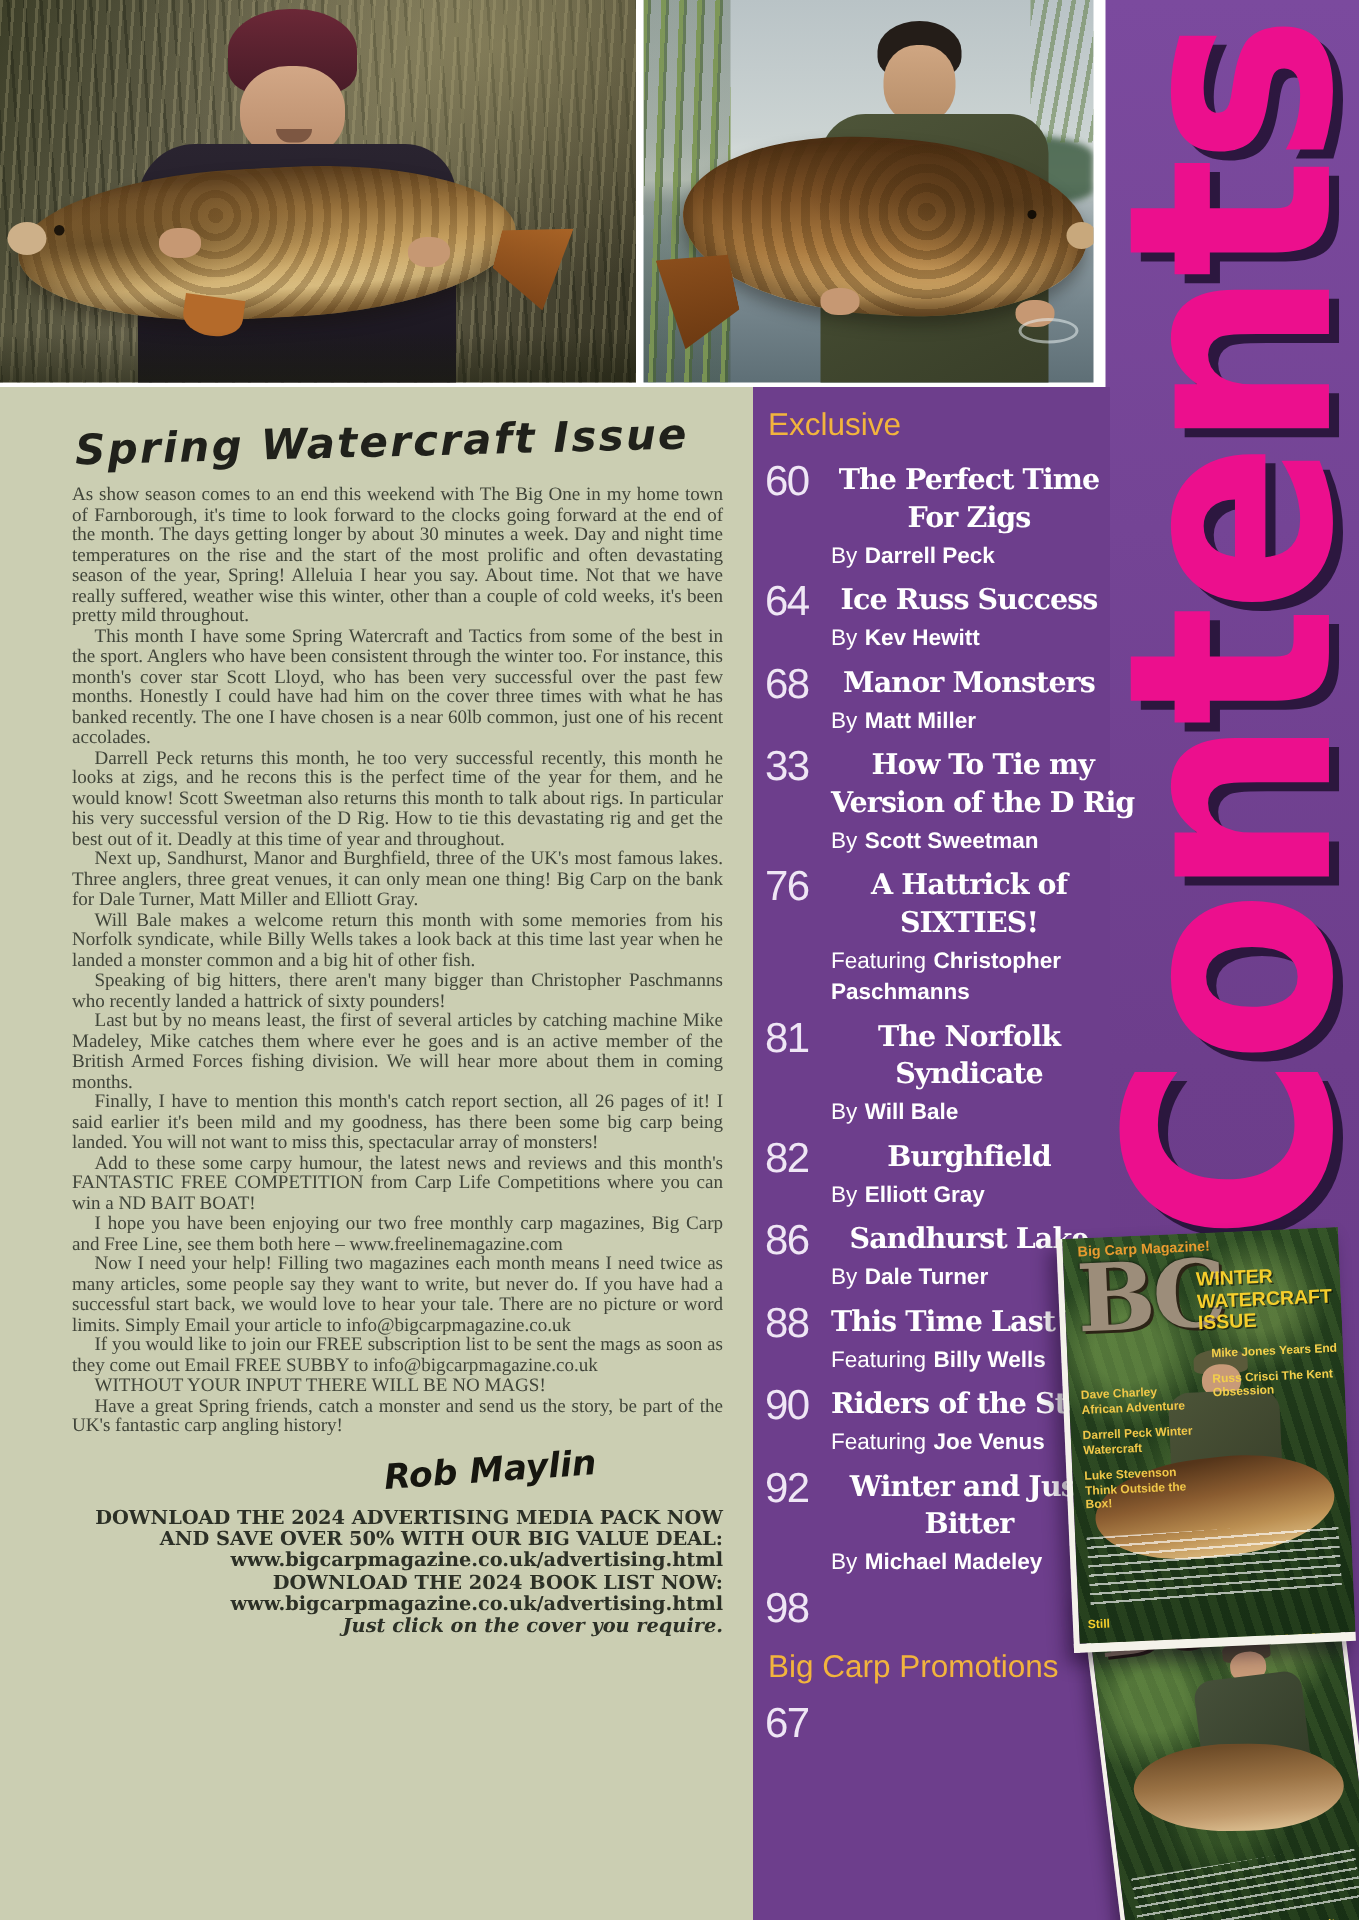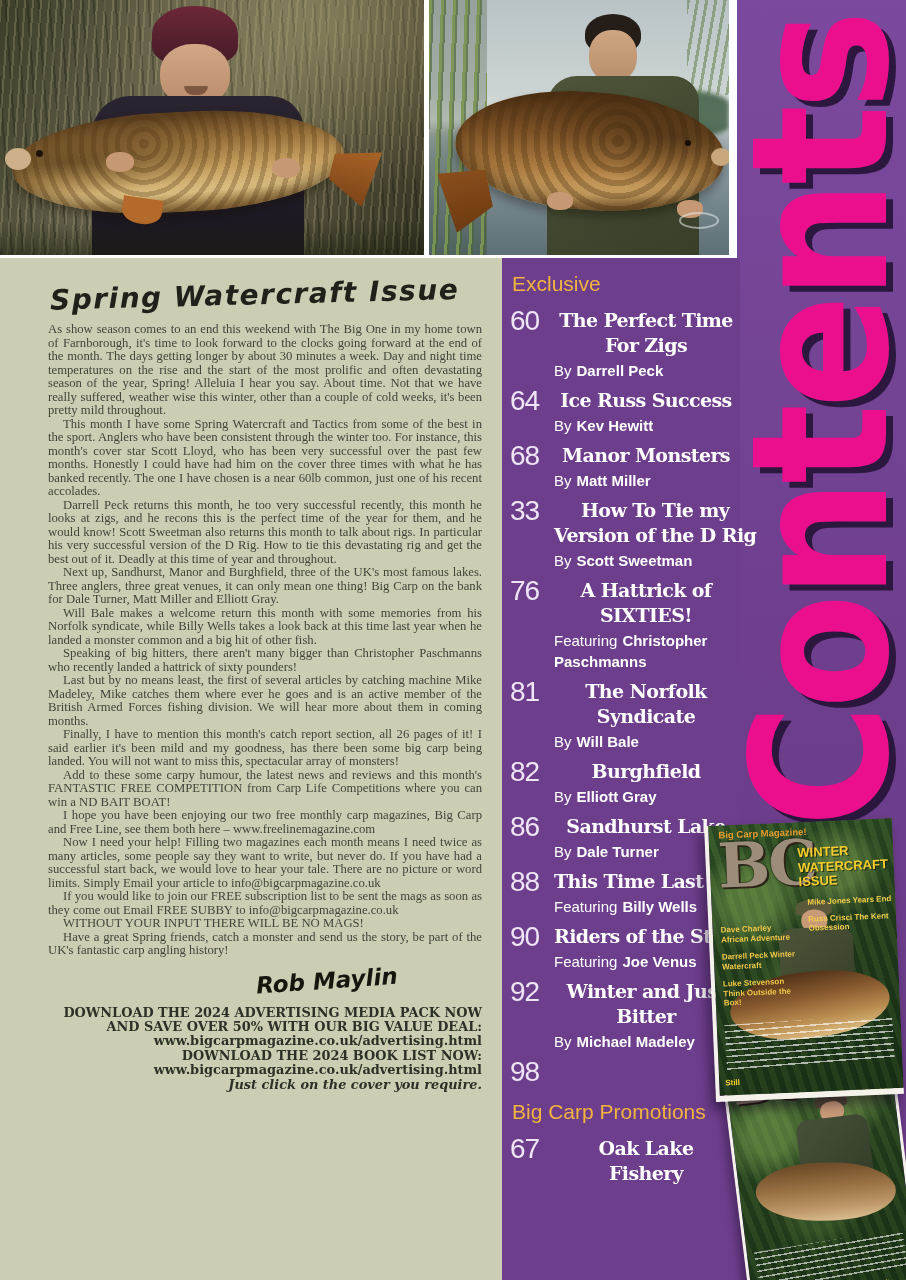--- a/index.html
+++ b/index.html
@@ -380,26 +380,20 @@
     </div>
 
     <div class="toc-item">
       <div class="toc-num">98</div>
     </div>
 
     <div class="toc-head promo">Big Carp Promotions</div>
 
     <div class="toc-item">
       <div class="toc-num">67</div>
-      <div class="toc-body">
-        <div class="toc-title">
-          <span class="tl">Oak Lake</span>
-          <span class="tl">Fishery</span>
-        </div>
-      </div>
     </div>
   </div>
 
   <div class="cover back-cover">
     <div class="cover-bg"></div>
     <div class="bc2-bc">BC</div>
     <div class="bc2-banner">
       <div>HAPPY</div>
       <div>NEW</div>
       <div>YEAR!</div>

